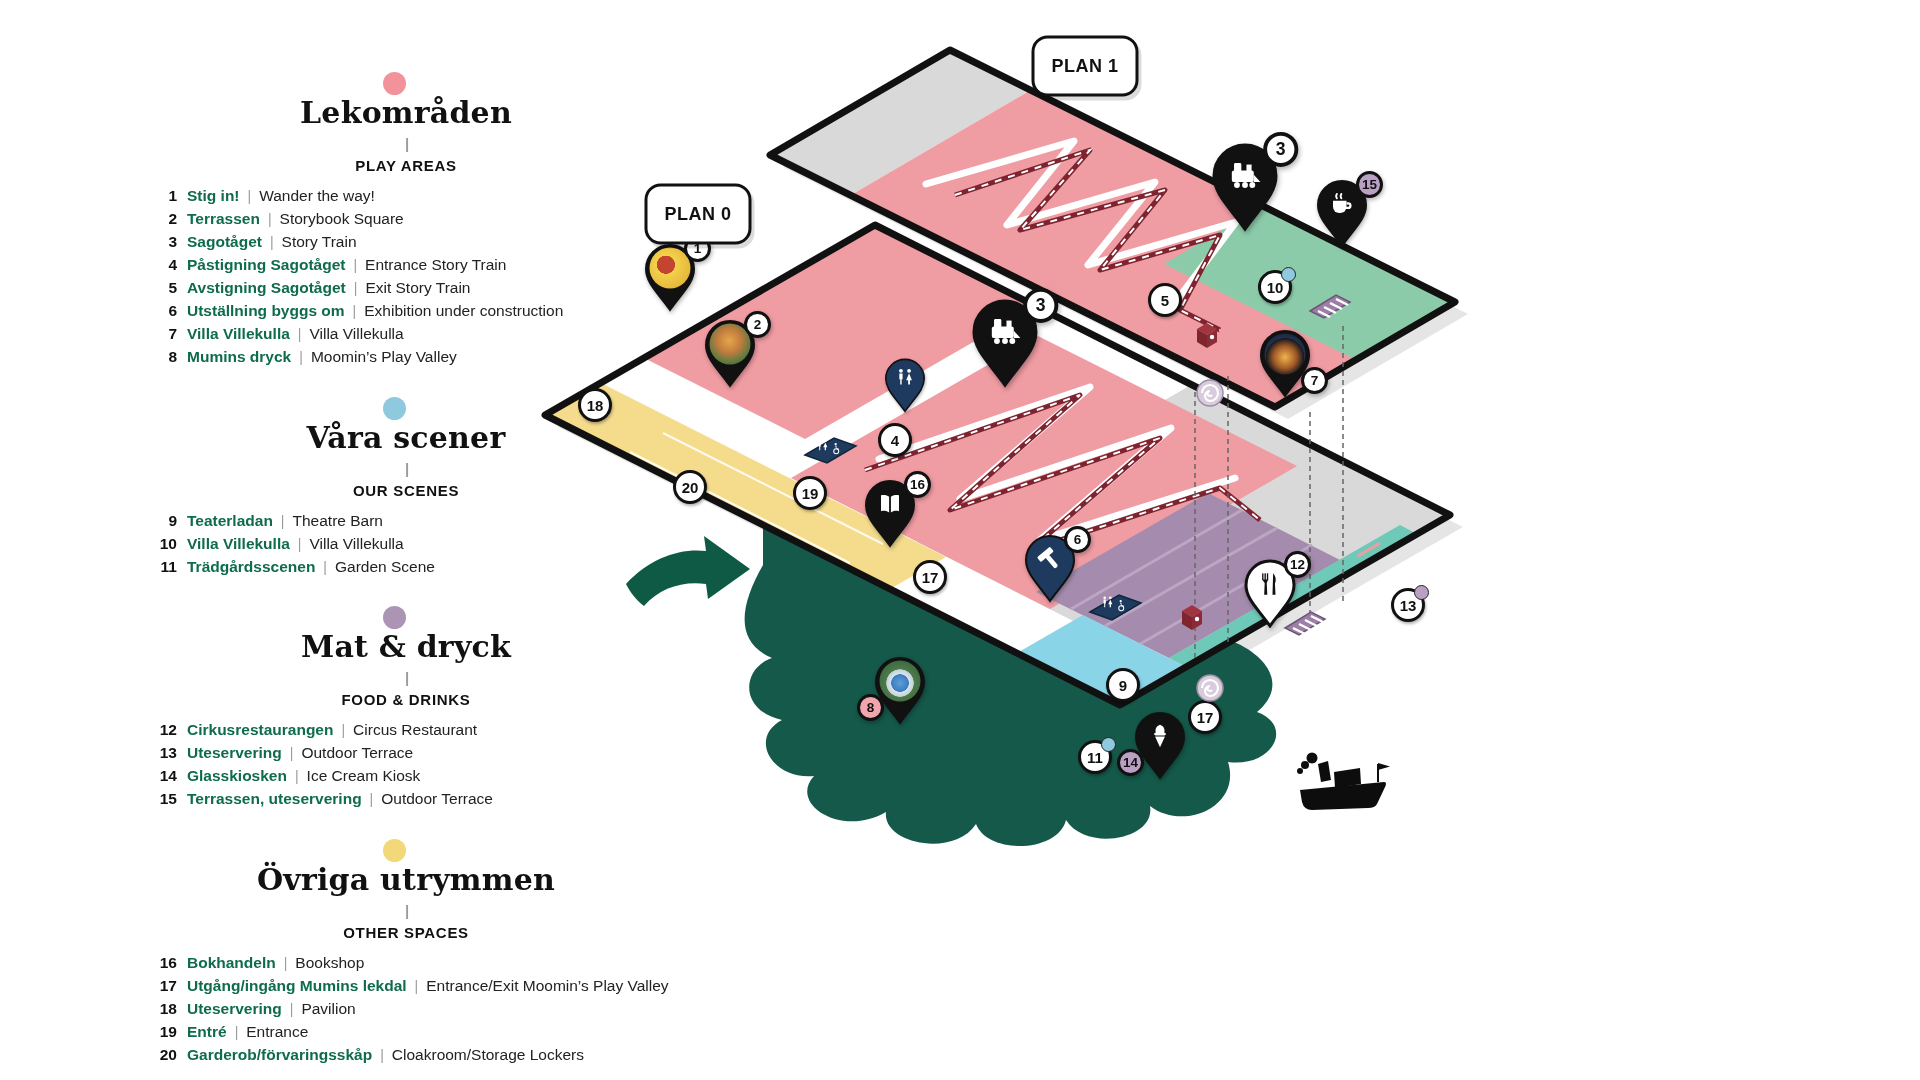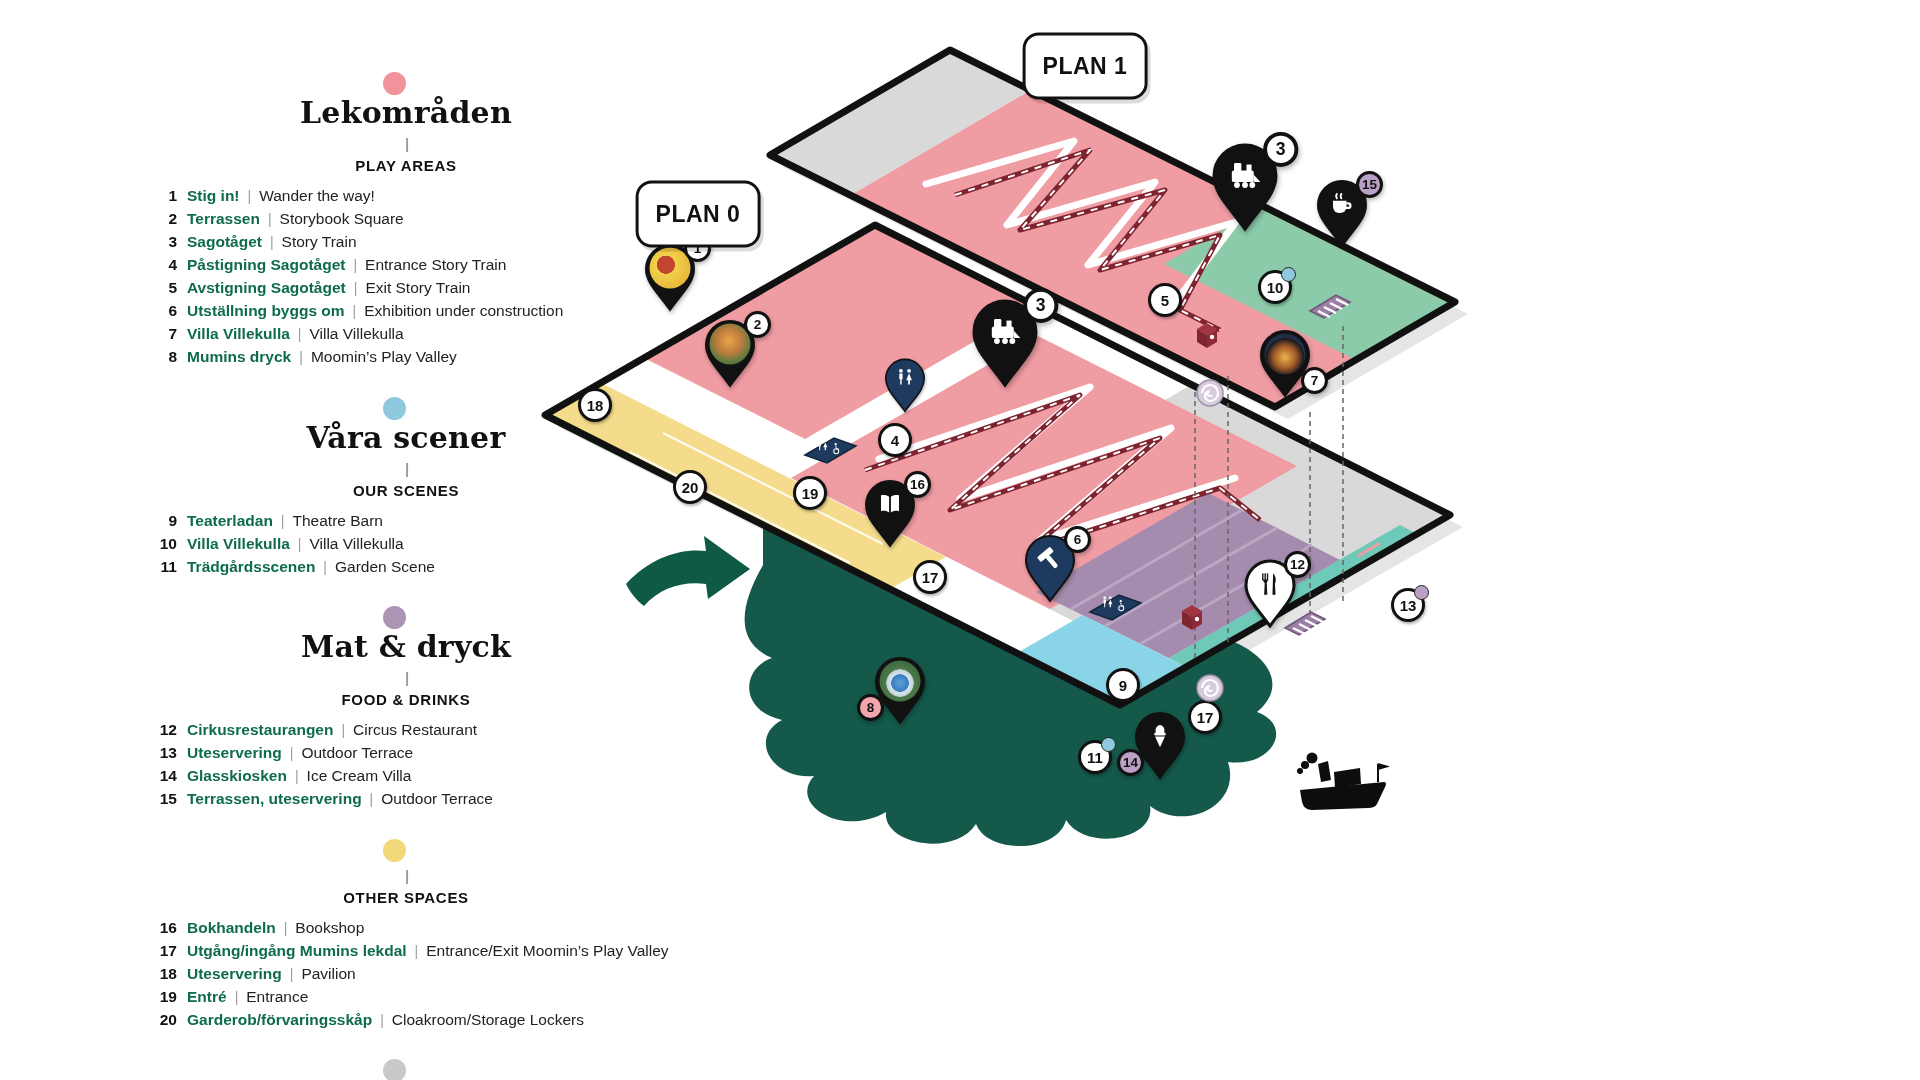--- a/index.html
+++ b/index.html
@@ -21,21 +21,21 @@
   .it-sv{color:#0E6B4E;font-weight:700;margin-left:10px;white-space:nowrap;}
   .it-sep{color:#9b9b9b;margin:0 8px;font-size:14px;}
   .it-en{color:#222;text-align:center;}
 
   
   .map-area{position:absolute;left:520px;top:20px;width:960px;height:840px;}
   .map-base{position:absolute;inset:0;}
   .marker-layer{position:absolute;inset:0;z-index:3;}
 
   .floor-label{position:absolute;transform:translate(-50%,-50%);background:#fff;border:3px solid #111;
-    border-radius:16px;padding:17px 17px;font-weight:700;font-size:23px;letter-spacing:.5px;z-index:4;
+    border-radius:16px;padding:17px 17px;font-weight:700;font-size:18px;letter-spacing:.5px;z-index:4;
     box-shadow:3px 4px 0 rgba(0,0,0,.14);white-space:nowrap;}
   .fl1{left:565px;top:46px;}
   .fl0{left:178px;top:194px;}
 
   .m-circle{position:absolute;width:34px;height:34px;border-radius:50%;background:#fff;border:3px solid #111;
     display:flex;align-items:center;justify-content:center;font-weight:700;font-size:15px;
     transform:translate(-50%,-50%);box-shadow:1px 2px 3px rgba(0,0,0,.3);box-sizing:border-box;}
   .m-dot{position:absolute;top:-6px;right:-7px;width:13px;height:13px;border-radius:50%;border:1.5px solid #222;}
 
   .m-pin{position:absolute;width:56px;height:70px;transform:translate(-50%,-100%);transform-origin:50% 100%;
@@ -178,35 +178,36 @@
       <span class="it-num">13</span>
       <span class="it-sv">Uteservering</span>
       <span class="it-sep">|</span>
       <span class="it-en">Outdoor Terrace</span>
     </li>
 
     <li class="leg-item">
       <span class="it-num">14</span>
       <span class="it-sv">Glasskiosken</span>
       <span class="it-sep">|</span>
-      <span class="it-en">Ice Cream Villa</span>
+      <span class="it-en">Ice Cream Kiosk</span>
     </li>
 
     <li class="leg-item">
       <span class="it-num">15</span>
       <span class="it-sv">Terrassen, uteservering</span>
       <span class="it-sep">|</span>
       <span class="it-en">Outdoor Terrace</span>
     </li>
   </ul>
     </section>
 
     <section class="leg-sec">
       <header class="leg-head">
         <span class="leg-dot" style="background: rgb(242, 216, 121);"></span>
+        <h2 class="leg-title">Övriga utrymmen</h2>
         <span class="leg-sep">|</span>
         <span class="leg-sub">OTHER SPACES</span>
       </header>
       <ul class="leg-items">
     <li class="leg-item">
       <span class="it-num">16</span>
       <span class="it-sv">Bokhandeln</span>
       <span class="it-sep">|</span>
       <span class="it-en">Bookshop</span>
     </li>

